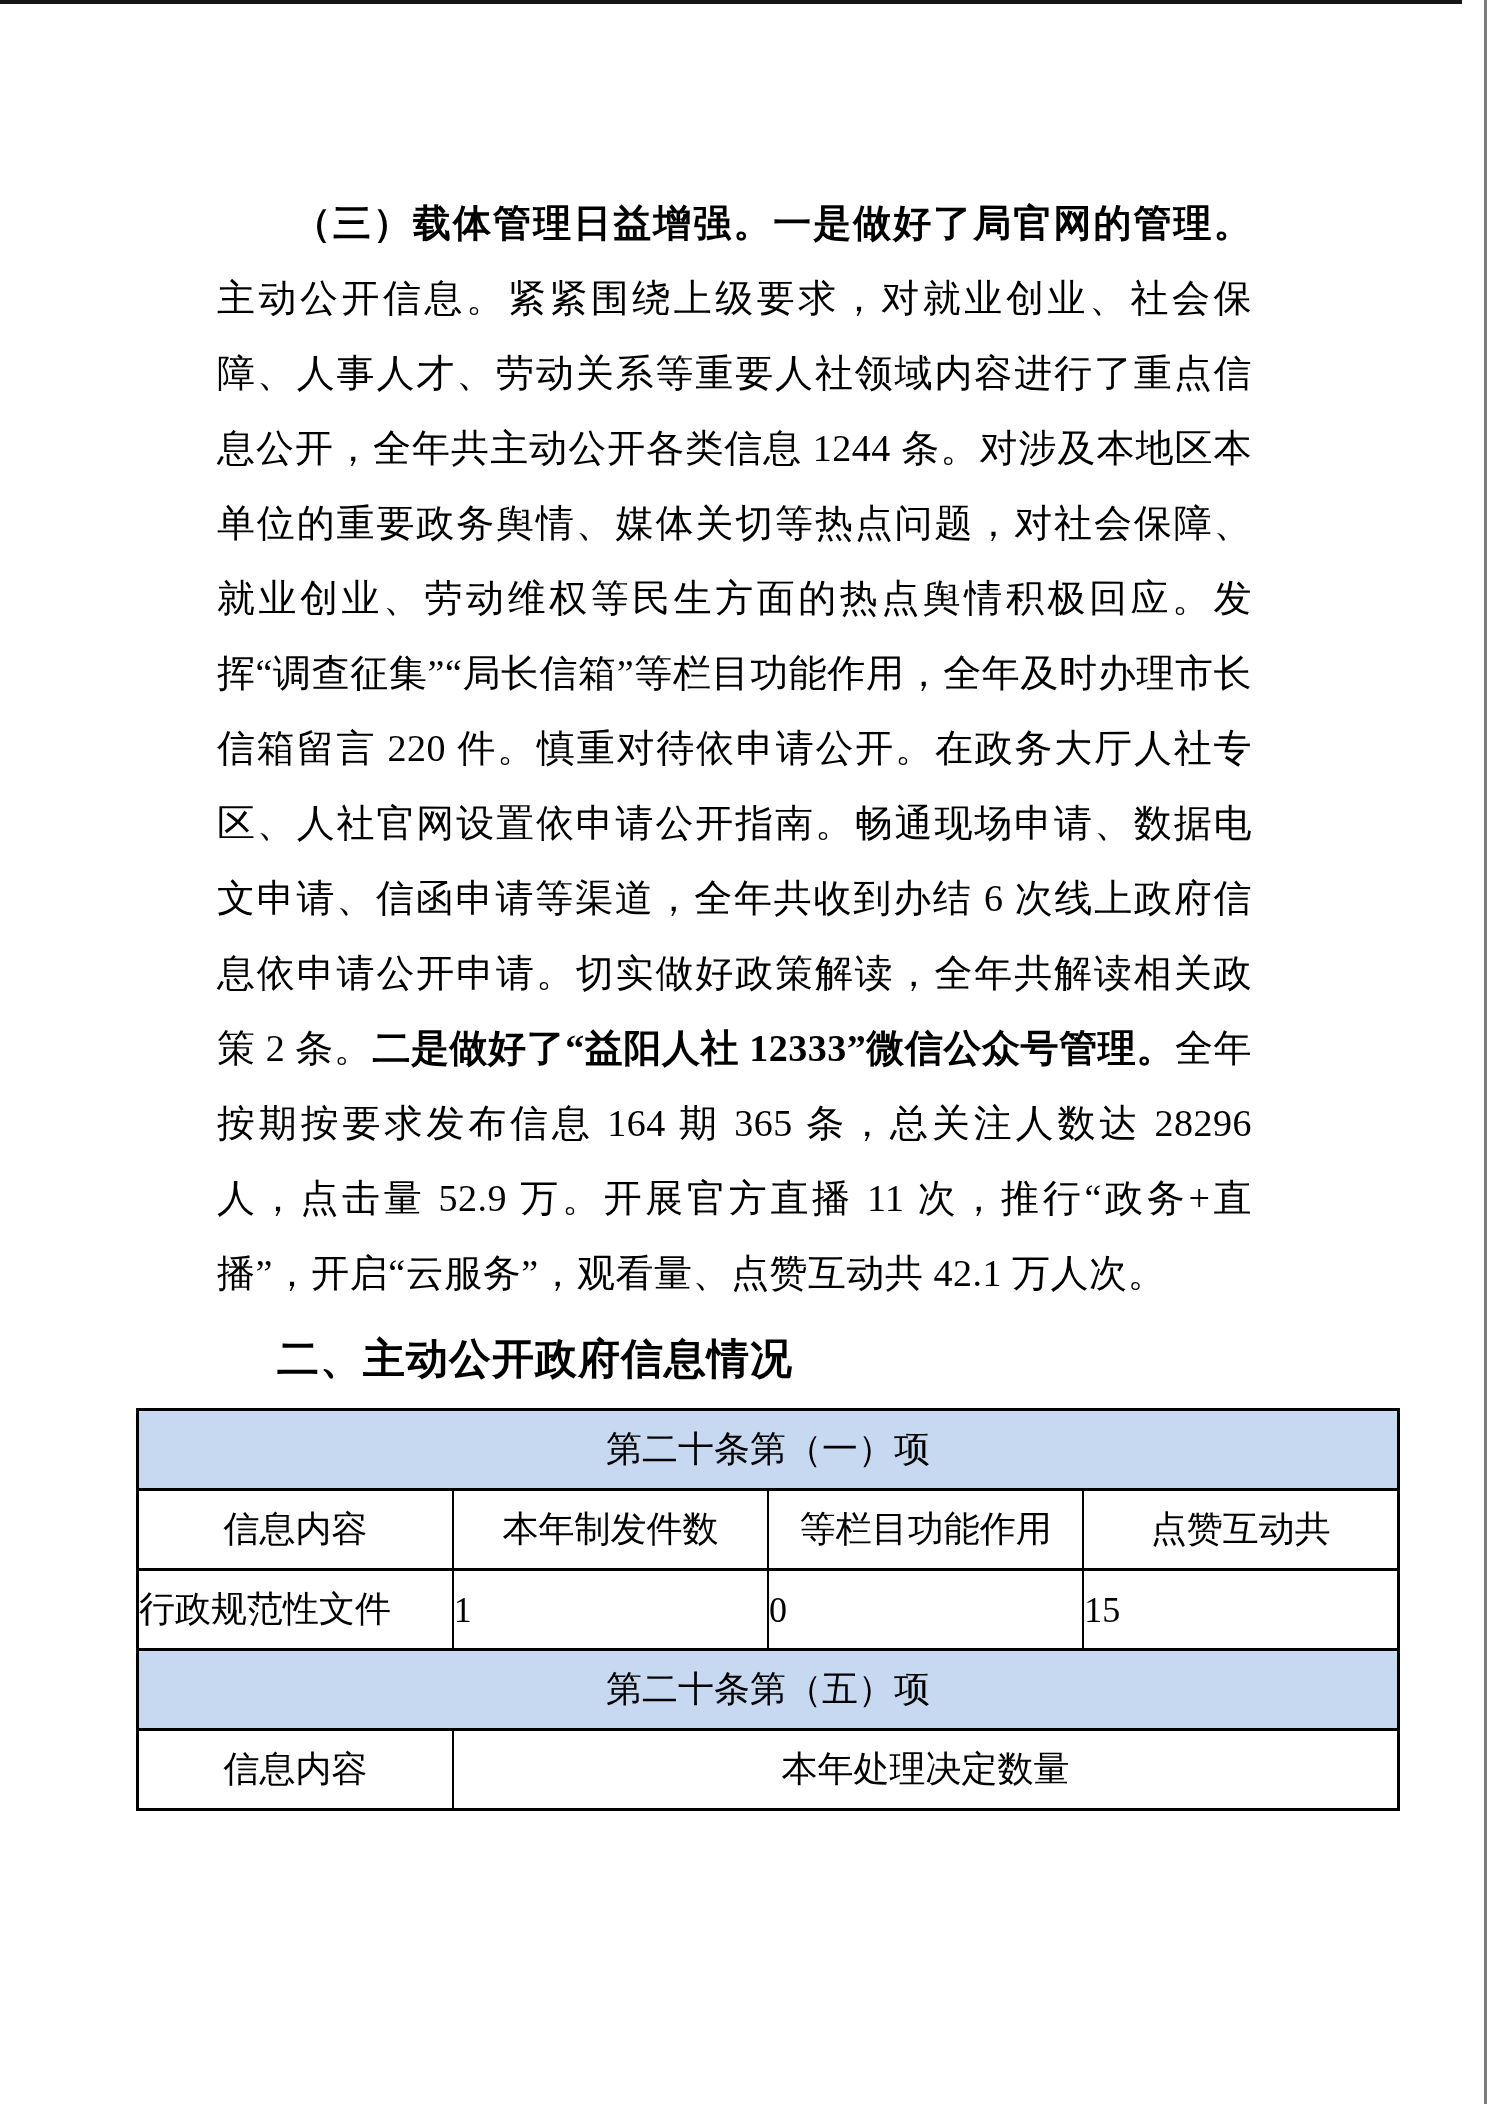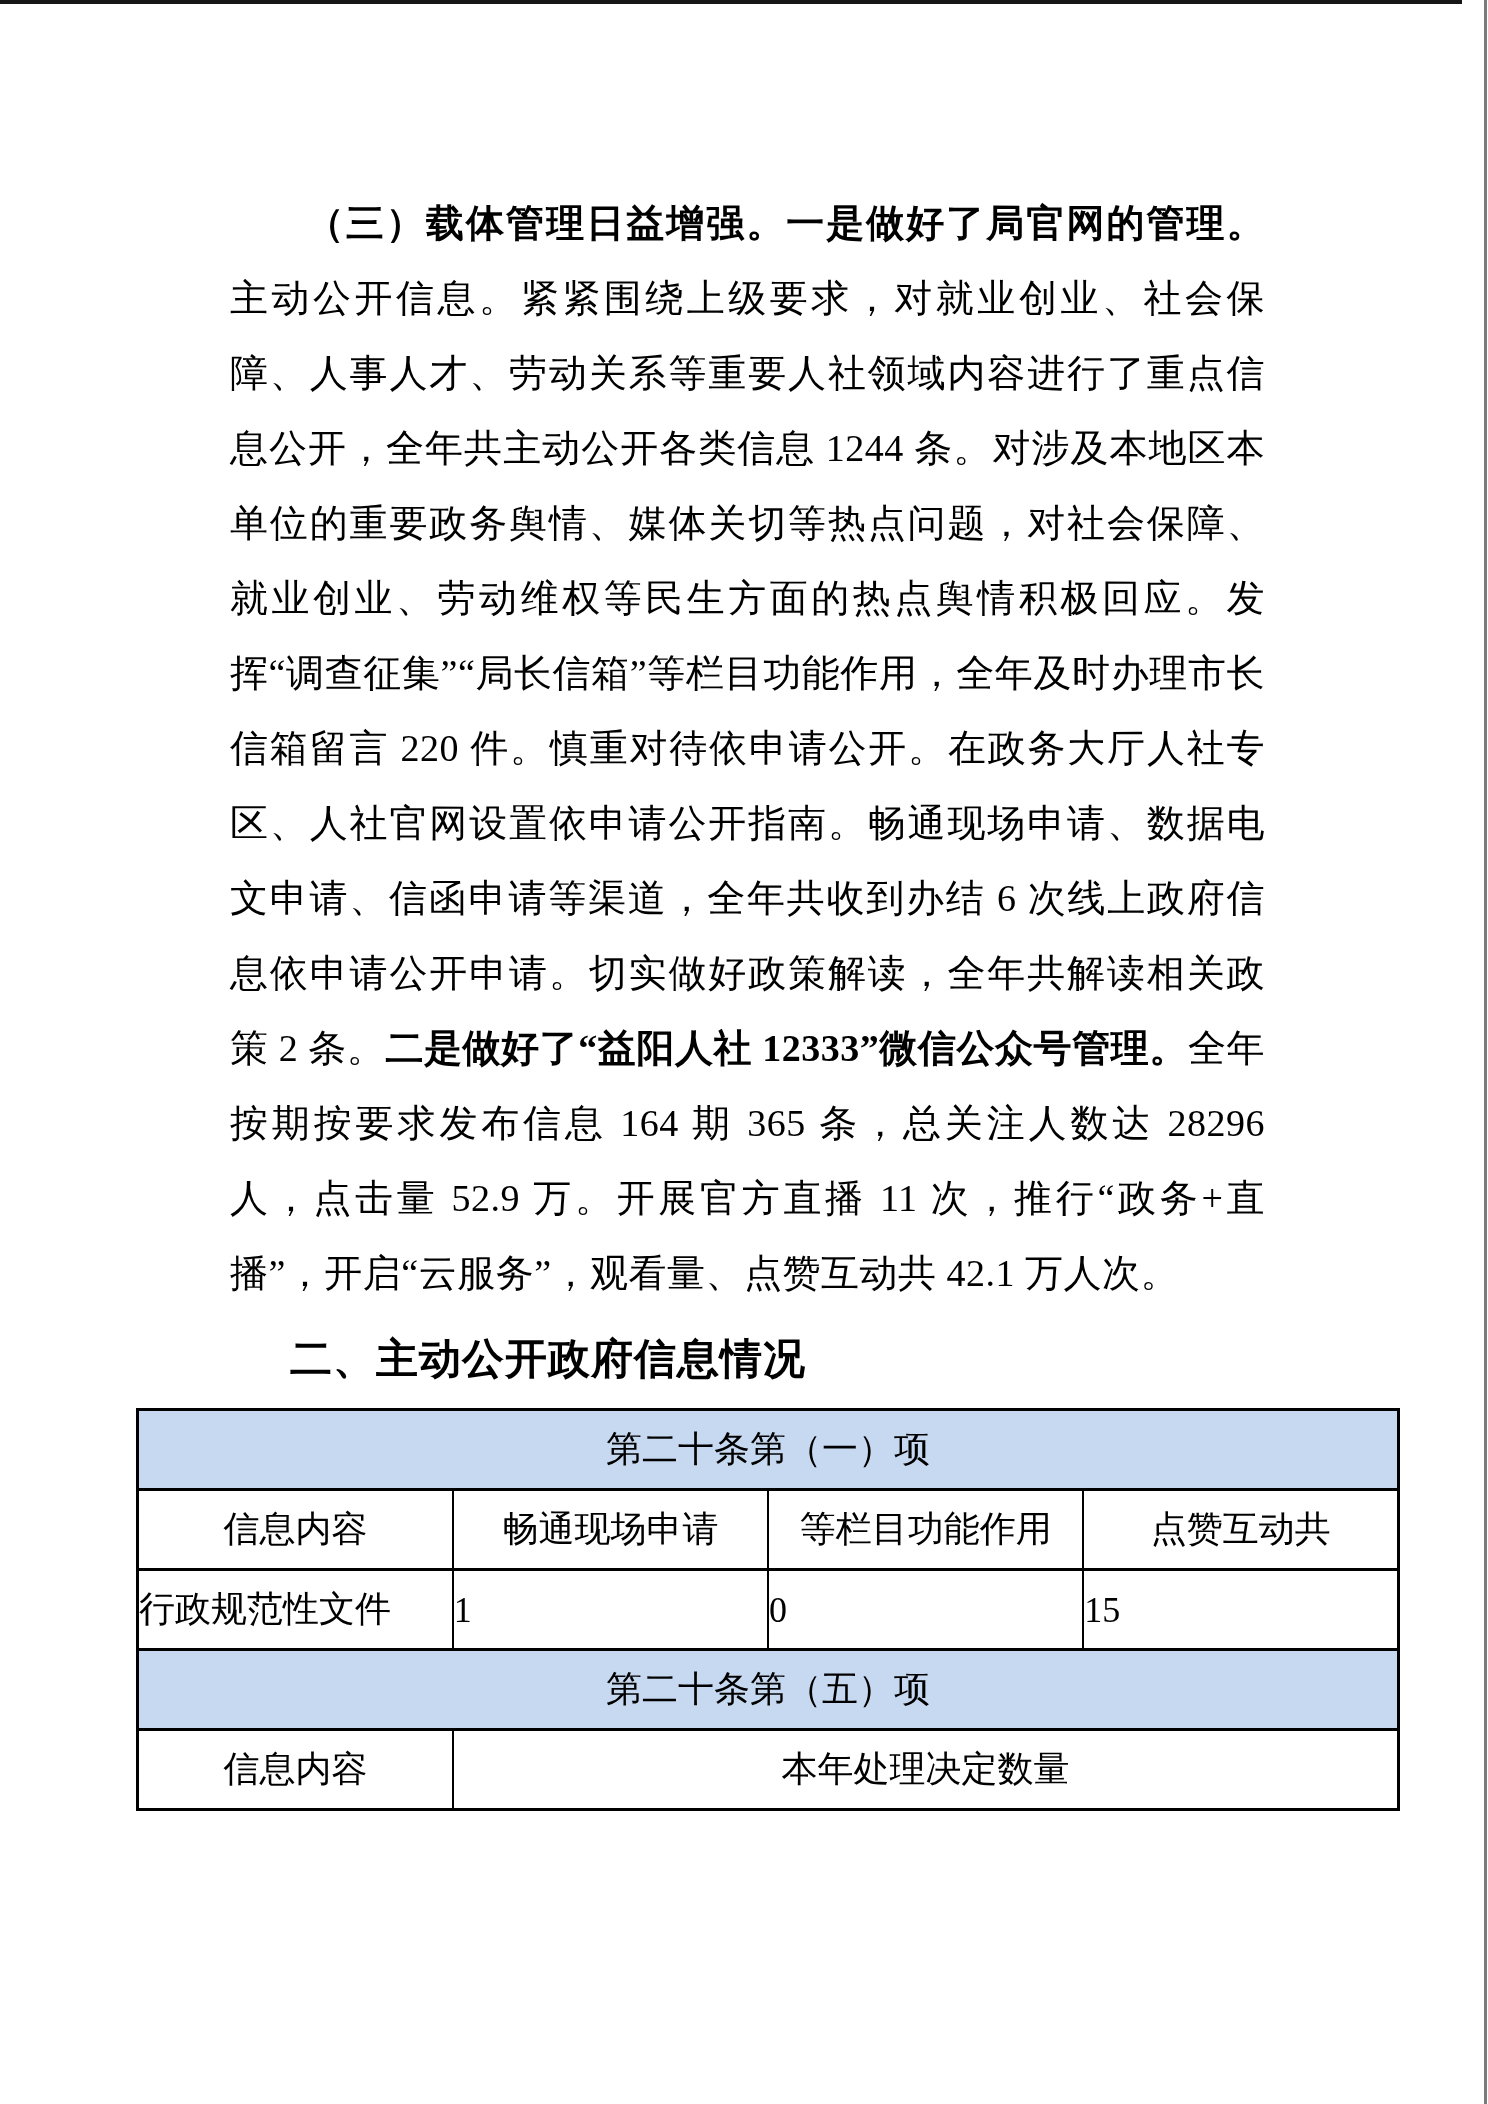--- a/index.html
+++ b/index.html
@@ -17,21 +17,21 @@
   }
   .scan-top-edge{
     position:absolute;top:0;left:0;width:1462px;height:4px;
     background:var(--top-bar,#161616);
   }
   .scan-right-edge{
     position:absolute;top:0;left:1484px;width:3px;height:2104px;
     background:var(--right-line,#7b7b7b);
   }
   .doc-text{
-    position:absolute;left:230px;top:186px;width:1035px;
+    position:absolute;left:217px;top:186px;width:1035px;
   }
   .body-para{
     margin:0;
     font-size:38px;line-height:75px;
     text-align:justify;text-align-last:left;
     text-indent:76px;
     letter-spacing:0.5px;
   }
   .seg-bold{font-weight:700;}
   .section-heading{
@@ -75,21 +75,21 @@
   <h2 class="section-heading">二、主动公开政府信息情况</h2>
 </div>
 
 <table class="info-table">
   <tbody>
       <tr>
     <td class="blue-row" colspan="4">第二十条第（一）项</td>
   </tr>
   <tr>
     <td class="center">信息内容</td>
-    <td class="center">畅通现场申请</td>
+    <td class="center">本年制发件数</td>
     <td class="center">等栏目功能作用</td>
     <td class="center">点赞互动共</td>
   </tr>
   <tr>
     <td class="lpad">行政规范性文件</td>
     <td class="lpad">1</td>
     <td class="lpad">0</td>
     <td class="lpad">15</td>
   </tr>
   <tr>

